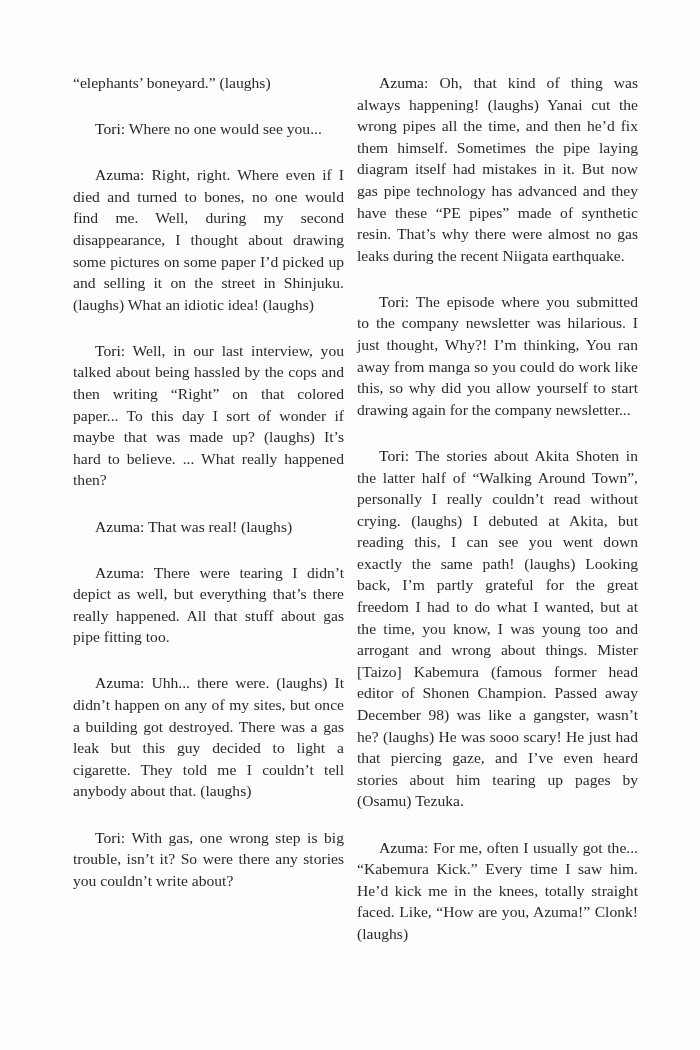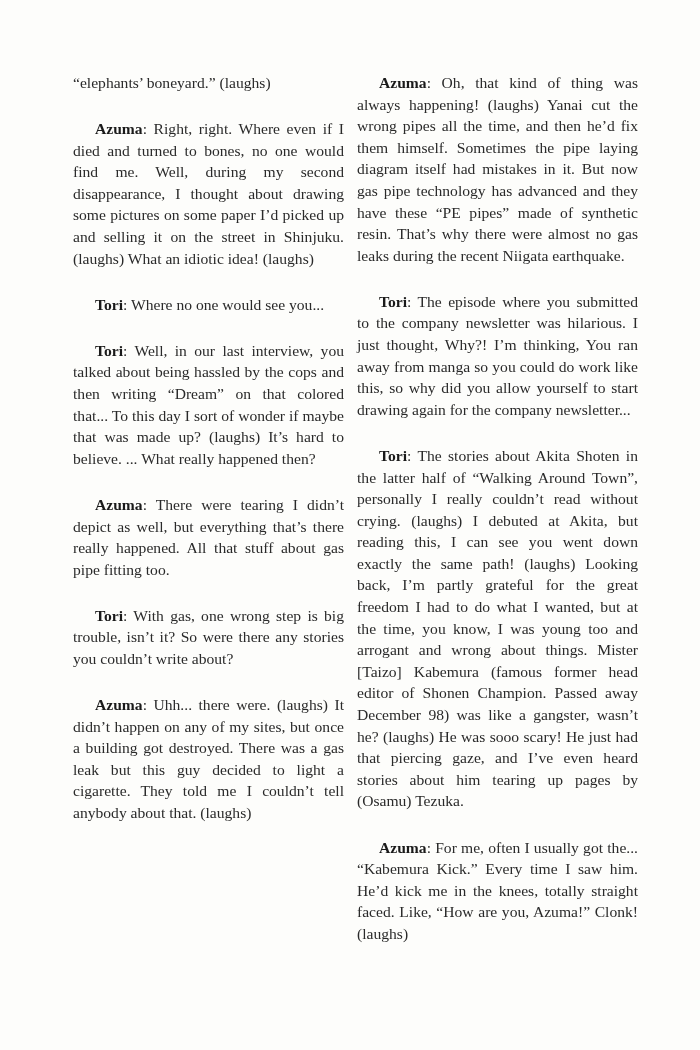--- a/index.html
+++ b/index.html
@@ -19,34 +19,35 @@
     top: 72px;
     font-size: 15.6px;
     line-height: 21.6px;
     text-align: justify;
     hyphens: none;
   }
   .col-left { left: 73px; width: 271px; }
   .col-right { left: 357px; width: 281px; }
   .para { margin: 0 0 24.5px 0; }
   .para.indent { text-indent: 22px; }
-  .speaker { font-weight: bold; color: #1a1a1a; }
+  .speaker { font-weight: normal; color: #1a1a1a; }
 </style>
 </head>
 <body>
 
 <div class="page">
   <div class="col col-left" id="col-left">
       <p class="para"><span>“elephants’ boneyard.” (laughs)</span></p>
+      <p class="para indent"><span class="speaker">Tori</span><span>: Where no one would see you...</span></p>
       <p class="para indent"><span class="speaker">Azuma</span><span>: Right, right. Where even if I died and turned to bones, no one would find me. Well, during my second disappearance, I thought about drawing some pictures on some paper I’d picked up and selling it on the street in Shinjuku. (laughs) What an idiotic idea! (laughs)</span></p>
-      <p class="para indent"><span class="speaker">Tori</span><span>: Where no one would see you...</span></p>
-      <p class="para indent"><span class="speaker">Tori</span><span>: Well, in our last interview, you talked about being hassled by the cops and then writing “Dream” on that colored that... To this day I sort of wonder if maybe that was made up? (laughs) It’s hard to believe. ... What really happened then?</span></p>
+      <p class="para indent"><span class="speaker">Tori</span><span>: Well, in our last interview, you talked about being hassled by the cops and then writing “Right” on that colored paper... To this day I sort of wonder if maybe that was made up? (laughs) It’s hard to believe. ... What really happened then?</span></p>
+      <p class="para indent"><span class="speaker">Azuma</span><span>: That was real! (laughs)</span></p>
       <p class="para indent"><span class="speaker">Azuma</span><span>: There were tearing I didn’t depict as well, but everything that’s there really happened. All that stuff about gas pipe fitting too.</span></p>
+      <p class="para indent"><span class="speaker">Azuma</span><span>: Uhh... there were. (laughs) It didn’t happen on any of my sites, but once a building got destroyed. There was a gas leak but this guy decided to light a cigarette. They told me I couldn’t tell anybody about that. (laughs)</span></p>
       <p class="para indent"><span class="speaker">Tori</span><span>: With gas, one wrong step is big trouble, isn’t it? So were there any stories you couldn’t write about?</span></p>
-      <p class="para indent"><span class="speaker">Azuma</span><span>: Uhh... there were. (laughs) It didn’t happen on any of my sites, but once a building got destroyed. There was a gas leak but this guy decided to light a cigarette. They told me I couldn’t tell anybody about that. (laughs)</span></p>
       <p class="para indent"></p>
     </div>
   <div class="col col-right" id="col-right">
       <p class="para indent"><span class="speaker">Azuma</span><span>: Oh, that kind of thing was always happening! (laughs) Yanai cut the wrong pipes all the time, and then he’d fix them himself. Sometimes the pipe laying diagram itself had mistakes in it. But now gas pipe technology has advanced and they have these “PE pipes” made of synthetic resin. That’s why there were almost no gas leaks during the recent Niigata earthquake.</span></p>
       <p class="para indent"><span class="speaker">Tori</span><span>: The episode where you submitted to the company newsletter was hilarious. I just thought, Why?! I’m thinking, You ran away from manga so you could do work like this, so why did you allow yourself to start drawing again for the company newsletter...</span></p>
       <p class="para indent"><span class="speaker">Tori</span><span>: The stories about Akita Shoten in the latter half of “Walking Around Town”, personally I really couldn’t read without crying. (laughs) I debuted at Akita, but reading this, I can see you went down exactly the same path! (laughs) Looking back, I’m partly grateful for the great freedom I had to do what I wanted, but at the time, you know, I was young too and arrogant and wrong about things. Mister [Taizo] Kabemura (famous former head editor of Shonen Champion. Passed away December 98) was like a gangster, wasn’t he? (laughs) He was sooo scary! He just had that piercing gaze, and I’ve even heard stories about him tearing up pages by (Osamu) Tezuka.</span></p>
       <p class="para indent"><span class="speaker">Azuma</span><span>: For me, often I usually got the... “Kabemura Kick.” Every time I saw him. He’d kick me in the knees, totally straight faced. Like, “How are you, Azuma!” Clonk! (laughs)</span></p>
     </div>
 </div>
 

